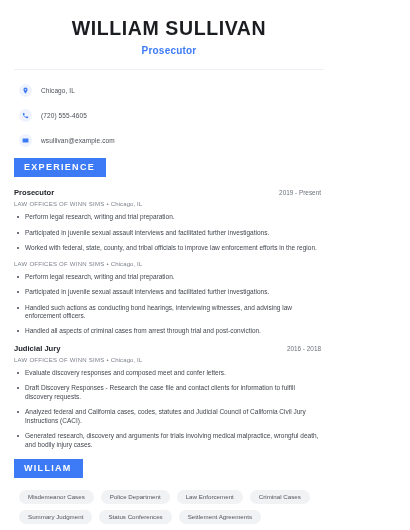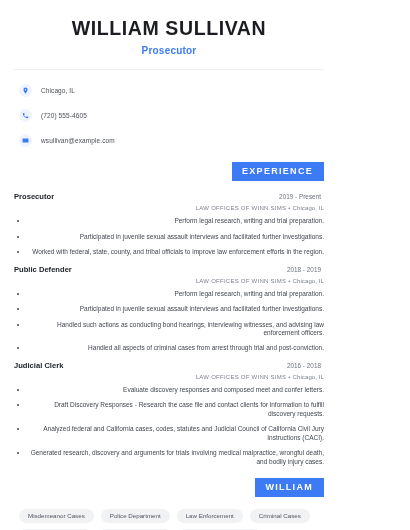--- a/index.html
+++ b/index.html
@@ -70,21 +70,21 @@
   }
   .contact-icon svg { display: block; }
   .contact-text {
     margin-left: 9px;
     font-size: 6.5px;
     color: #4a4f57;
     letter-spacing: 0.1px;
   }
 
   
-  .section { margin-top: 10px; text-align: right; }
+  .section { margin-top: 4px; }
   .section-badge {
     display: inline-block;
     background: #3d7af5;
     color: #ffffff;
     font-size: 9px;
     font-weight: bold;
     letter-spacing: 1.3px;
     padding: 5px 11px 5px 10px;
     line-height: 1;
   }
@@ -217,38 +217,34 @@
           <span class="co">LAW OFFICES OF WINN SIMS</span><span class="sep">•</span><span class="loc">Chicago, IL</span>
         </div>
         <ul class="bullets">
           <li>Perform legal research, writing and trial preparation.</li>
           <li>Participated in juvenile sexual assault interviews and facilitated further investigations.</li>
           <li>Worked with federal, state, county, and tribal officials to improve law enforcement efforts in the region.</li>
         </ul>
       </div>
 
       <div class="job">
-        <div class="job-head">
-          <span class="job-role">Public Defender</span>
-          <span class="job-dates">2018 - 2019</span>
-        </div>
         <div class="job-company">
           <span class="co">LAW OFFICES OF WINN SIMS</span><span class="sep">•</span><span class="loc">Chicago, IL</span>
         </div>
         <ul class="bullets">
           <li>Perform legal research, writing and trial preparation.</li>
           <li>Participated in juvenile sexual assault interviews and facilitated further investigations.</li>
           <li>Handled such actions as conducting bond hearings, interviewing witnesses, and advising law enforcement officers.</li>
           <li>Handled all aspects of criminal cases from arrest through trial and post-conviction.</li>
         </ul>
       </div>
 
       <div class="job">
         <div class="job-head">
-          <span class="job-role">Judicial Clerk</span>
+          <span class="job-role">Judicial Jury</span>
           <span class="job-dates">2016 - 2018</span>
         </div>
         <div class="job-company">
           <span class="co">LAW OFFICES OF WINN SIMS</span><span class="sep">•</span><span class="loc">Chicago, IL</span>
         </div>
         <ul class="bullets">
           <li>Evaluate discovery responses and composed meet and confer letters.</li>
           <li>Draft Discovery Responses - Research the case file and contact clients for information to fulfill discovery requests.</li>
           <li>Analyzed federal and California cases, codes, statutes and Judicial Council of California Civil Jury Instructions (CACI).</li>
           <li>Generated research, discovery and arguments for trials involving medical malpractice, wrongful death, and bodily injury cases.</li>

